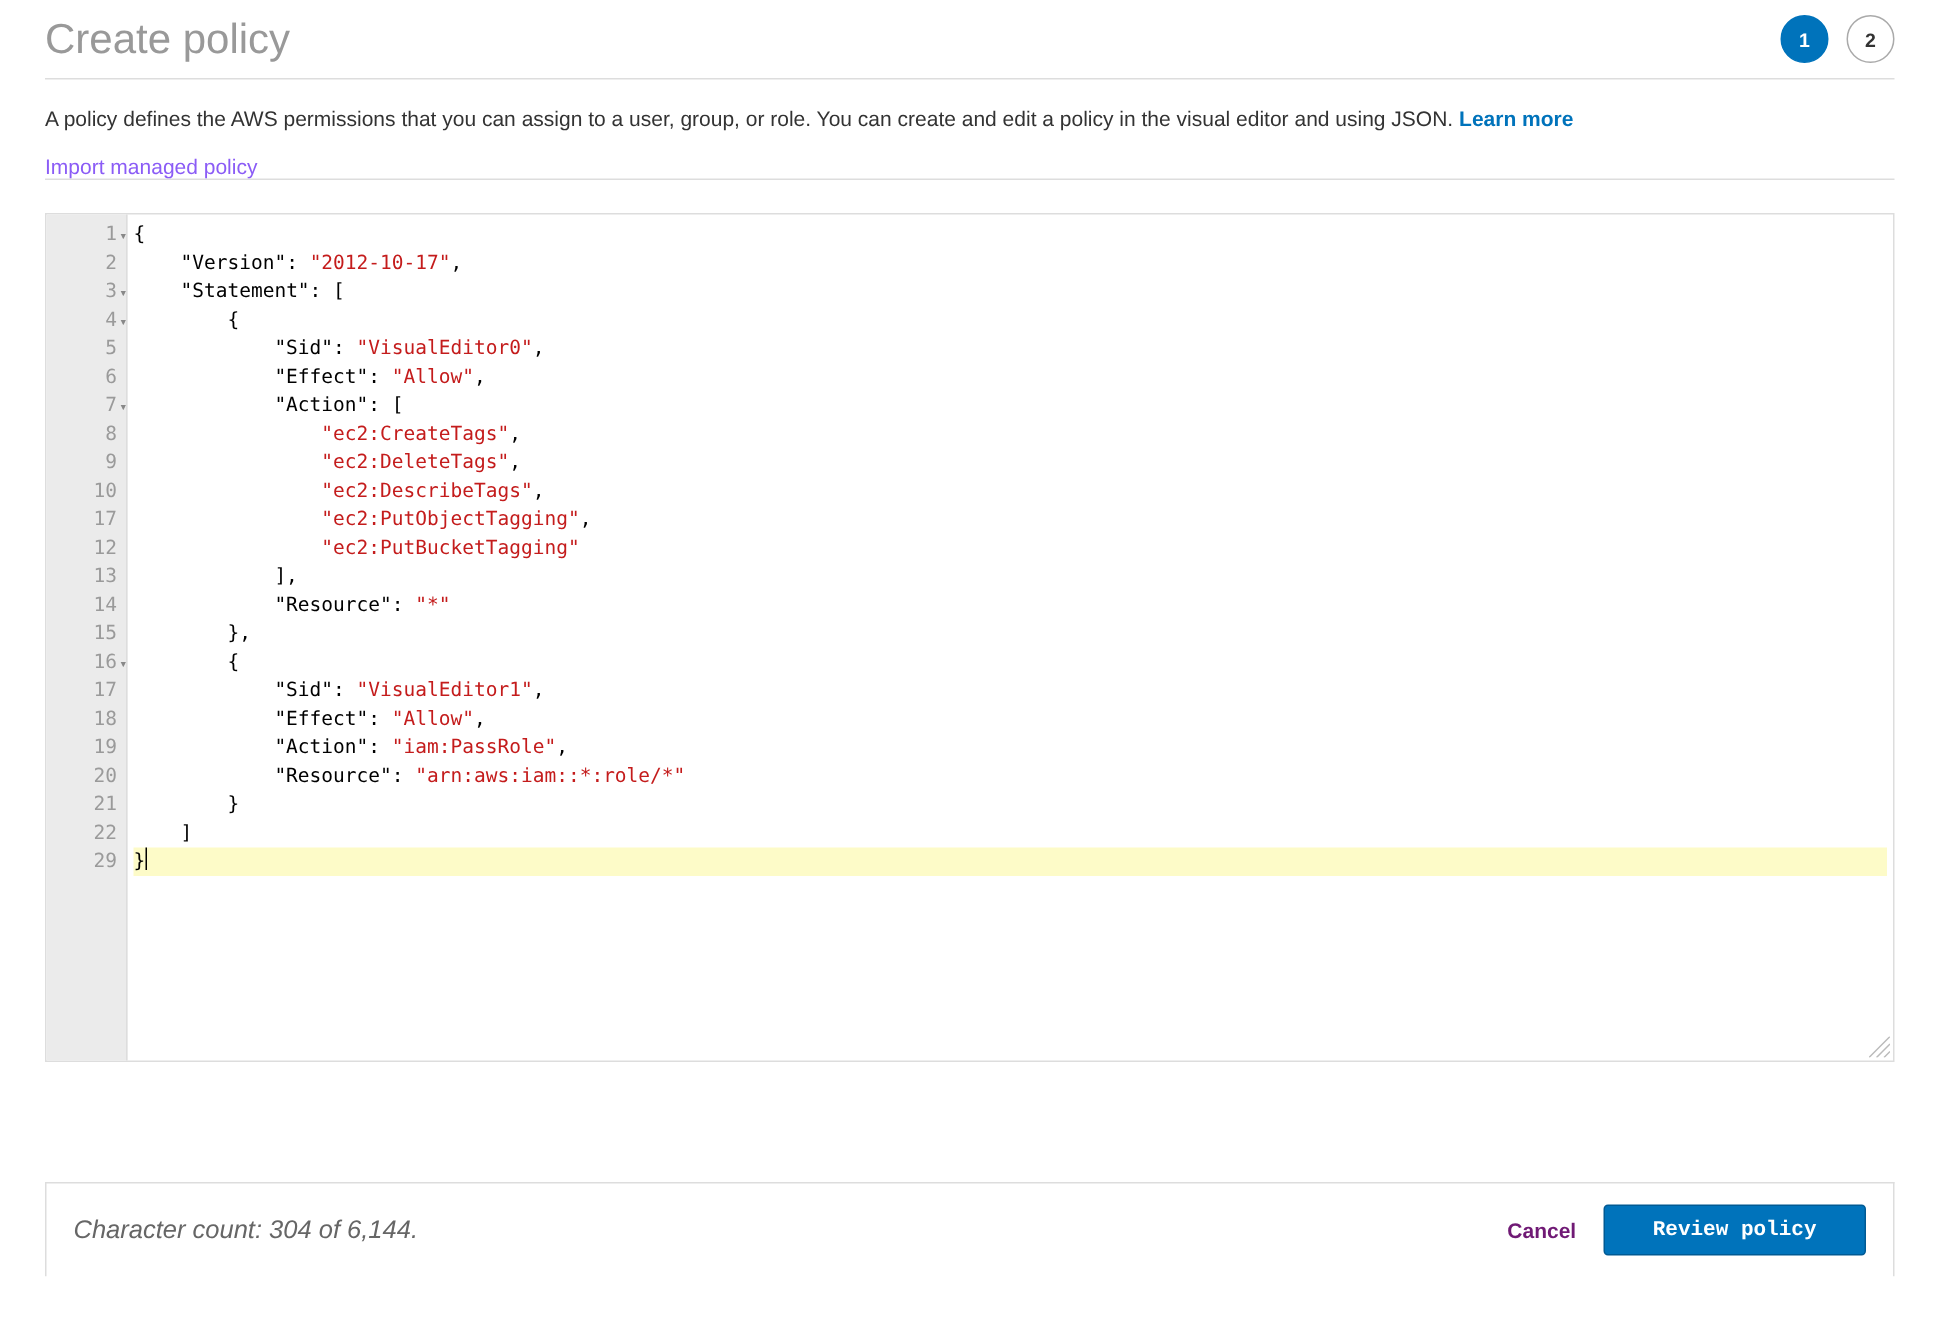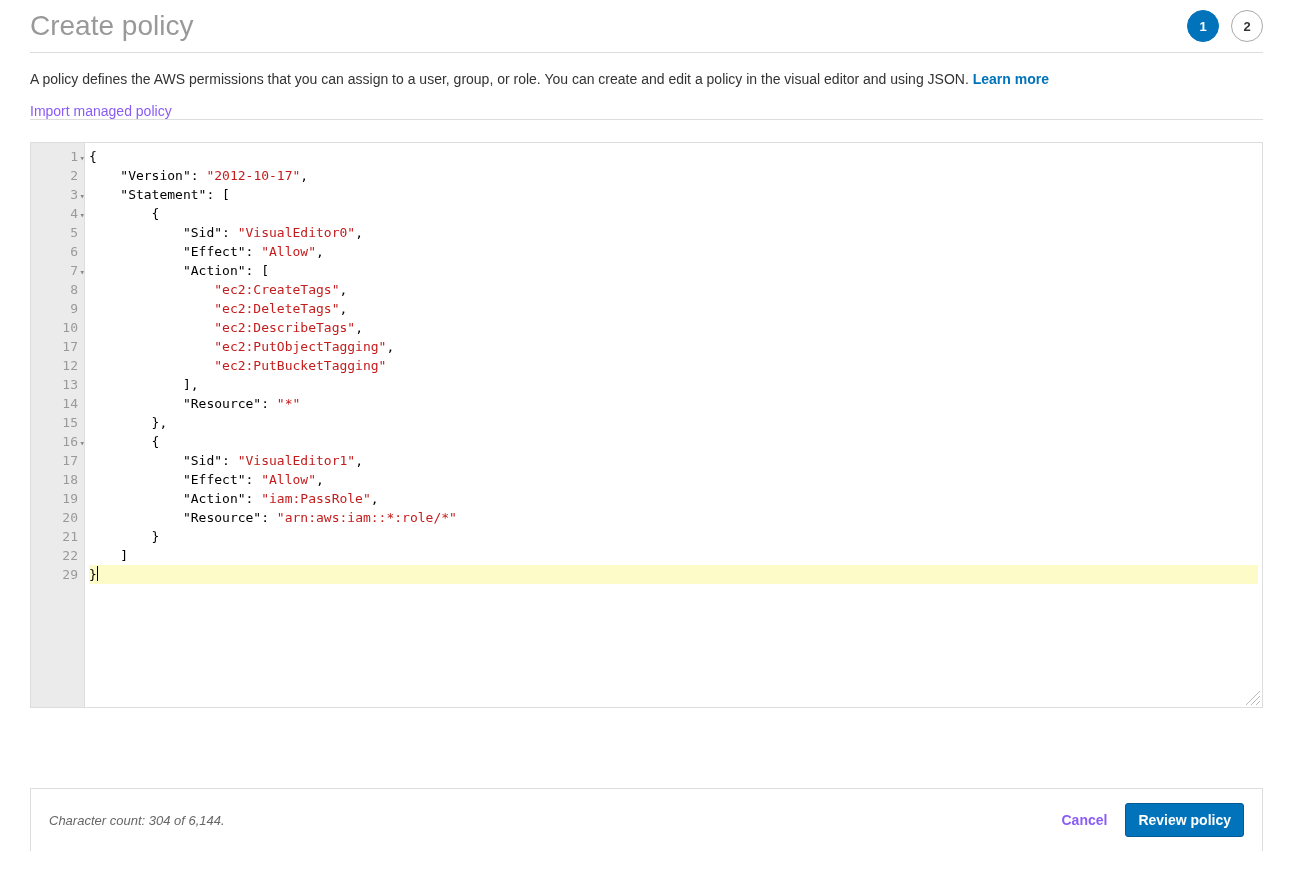--- a/index.html
+++ b/index.html
@@ -161,42 +161,43 @@
   .footer-bar {
     margin-top: 80px;
     border: 1px solid #ddd;
     border-bottom: none;
     padding: 14px 18px;
     display: flex;
     align-items: center;
     justify-content: space-between;
   }
   .char-count {
-    font-size: 13px;
+    font-size: 17px;
     font-style: italic;
     color: #666;
   }
   .footer-actions { display: flex; gap: 18px; align-items: center; }
   .btn-cancel {
-    color: #8b5cf6;
+    color: #701a75;
     background: none;
     border: none;
     font-size: 14px;
     font-weight: 600;
     cursor: pointer;
   }
   .btn-primary {
     background: #0073bb;
     color: #fff;
     border: 1px solid #005a94;
-    padding: 8px 12px;
+    padding: 8px 32px;
     border-radius: 3px;
     font-size: 14px;
     font-weight: 600;
     cursor: pointer;
+    font-family: Liberation Mono, monospace;
   }
 </style>
 </head>
 <body>
 
 <div class="header-row">
   <h1 class="page-title">Create policy</h1>
   <div class="wizard-steps" id="wizard-steps">
       <div class="wizard-step active">1</div>
       <div class="wizard-step">2</div>

